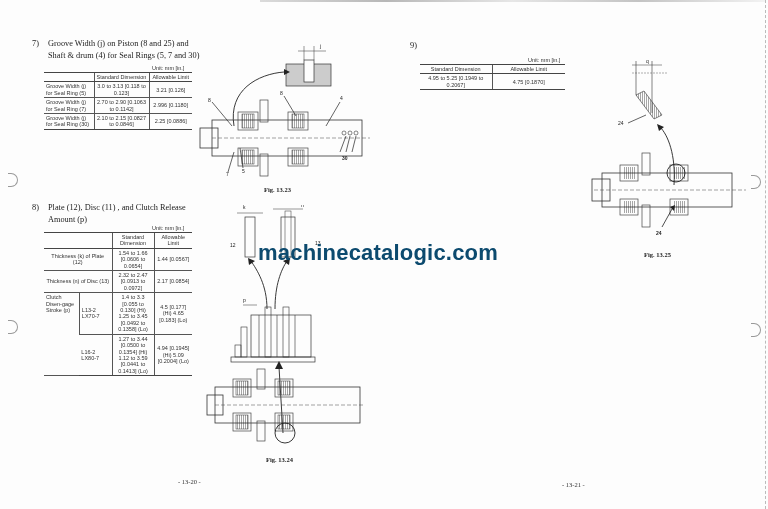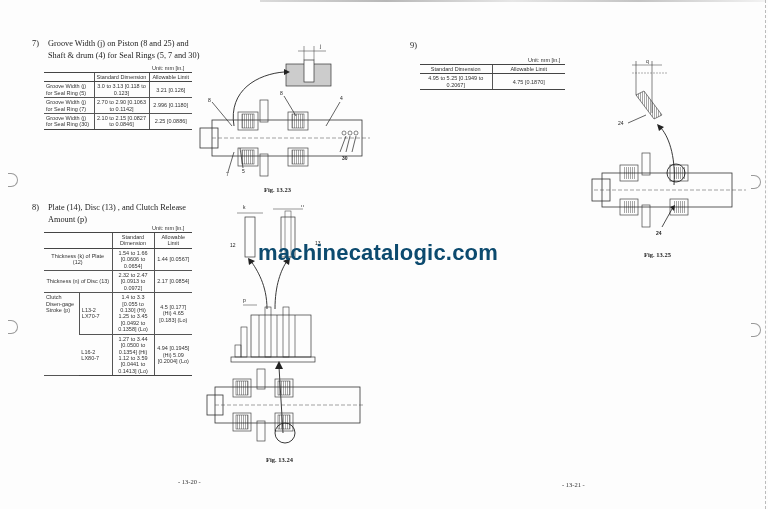--- a/index.html
+++ b/index.html
@@ -65,21 +65,21 @@
       <tr>
         <td class="left">Groove Width (j) for Seal Ring (30)</td>
         <td>2.10 to 2.15 [0.0827 to 0.0846]</td>
         <td>2.25 [0.0886]</td>
       </tr>
     </tbody>
   </table>
 
   <div class="section-title" style="left:32px;top:202px;width:170px;height:26px;">
     <span class="num">8)</span>
-    <span class="txt" style="width:160px;">Plate (14), Disc (13) , and Clutch Release Amount (p)</span>
+    <span class="txt" style="width:160px;">Plate (12), Disc (11) , and Clutch Release Amount (p)</span>
   </div>
   <div class="unit" style="left:152px;top:225px;">Unit: mm [in.]</div>
   <table class="spec" style="left:44px;top:232px;width:148px;">
     <thead>
       <tr>
         <th colspan="2" style="width:68px;"></th>
         <th style="width:42px;">Standard Dimension</th>
         <th>Allowable Limit</th>
       </tr>
     </thead>

